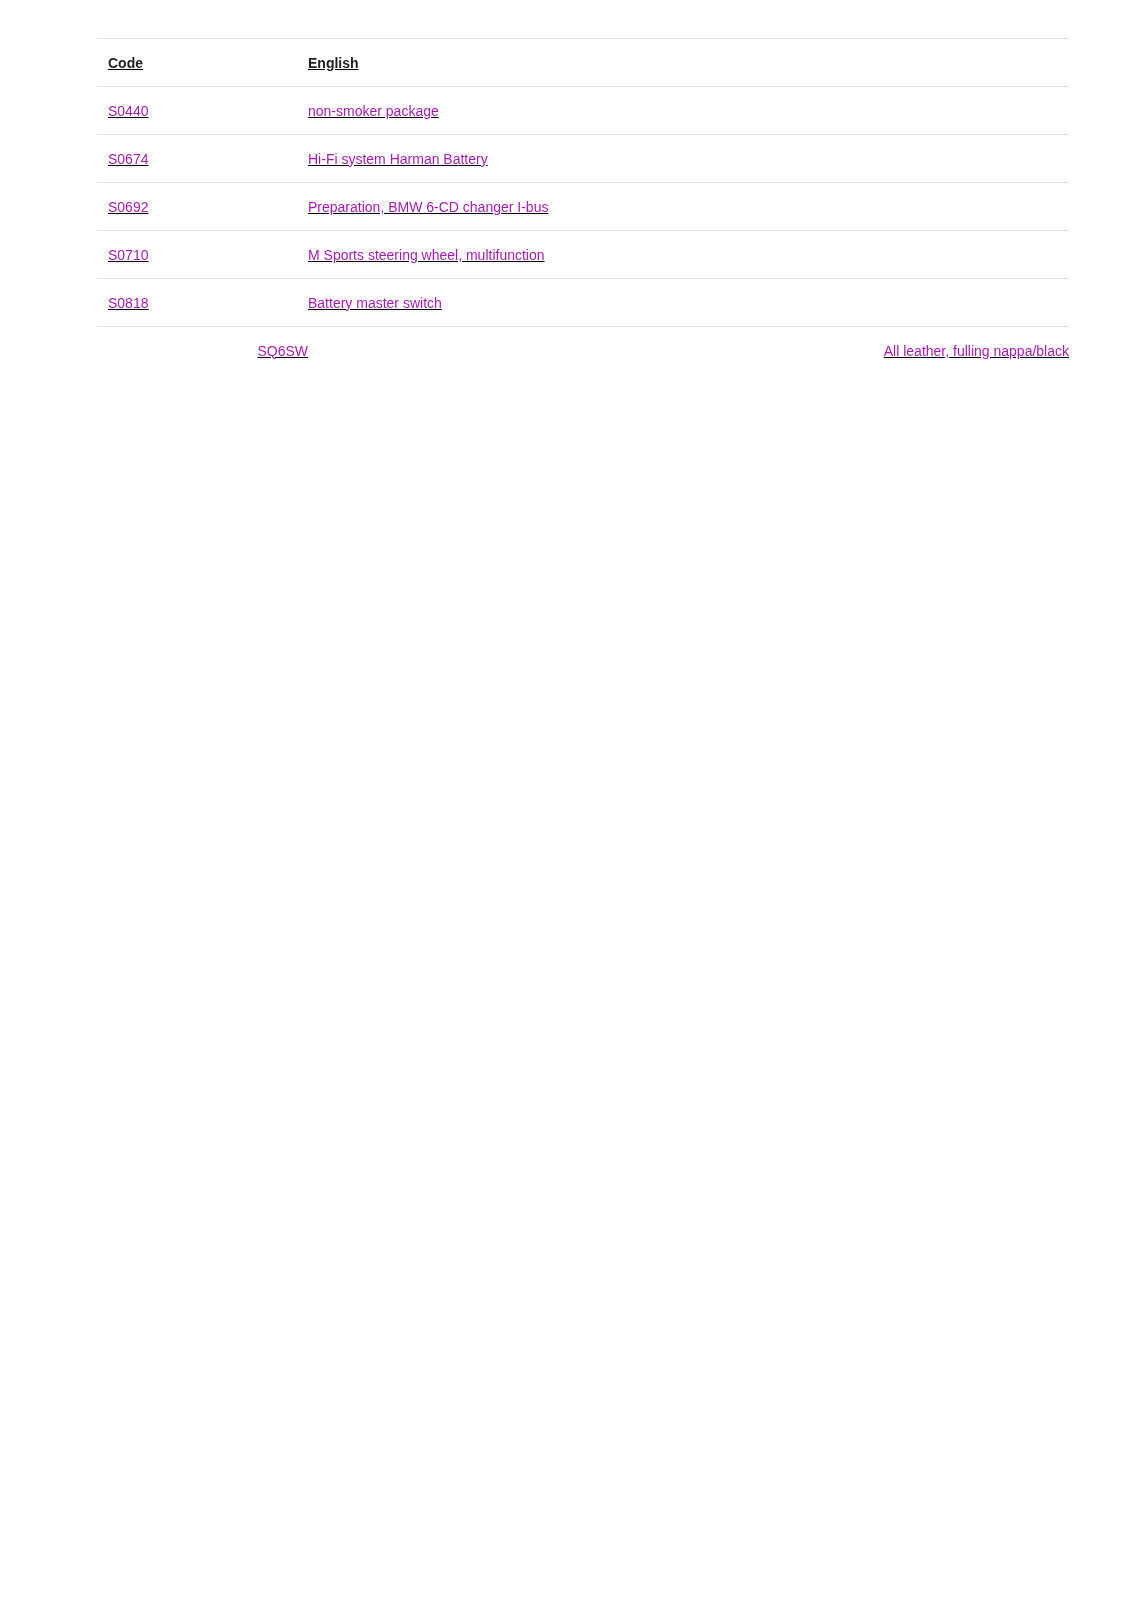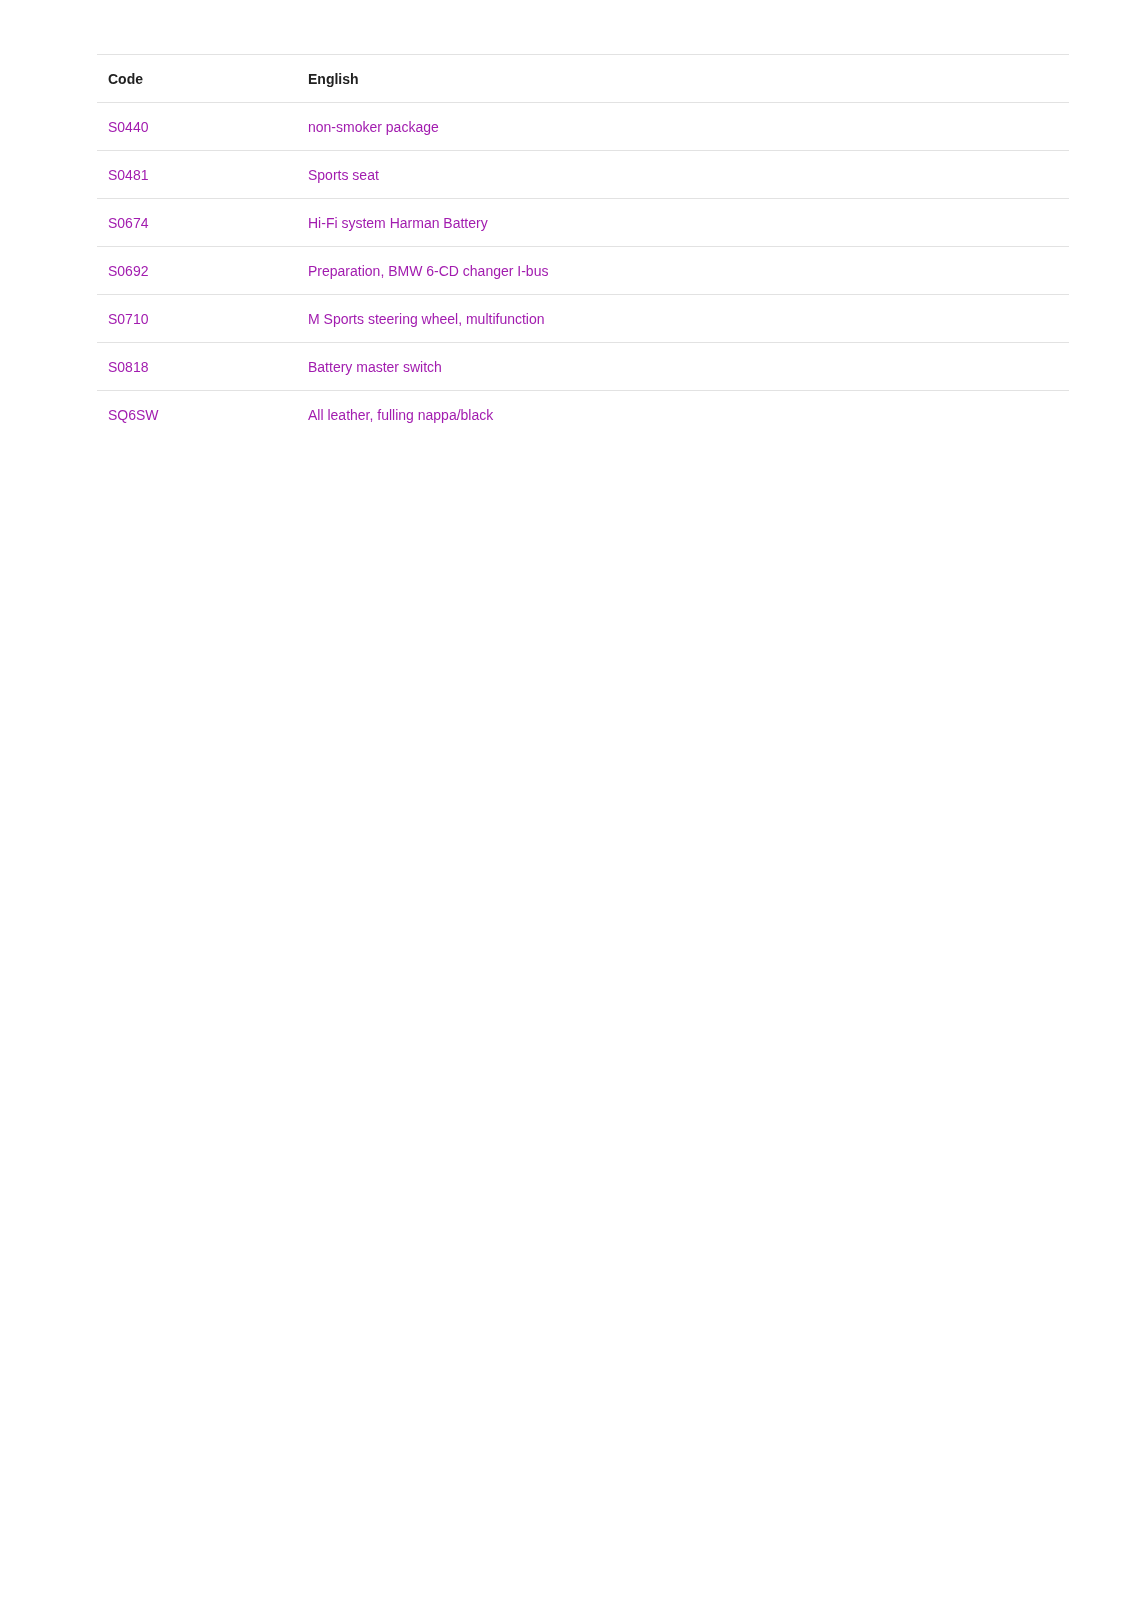--- a/index.html
+++ b/index.html
@@ -11,22 +11,23 @@
   .page {
     position: relative;
     width: 1131px;
     height: 1600px;
     background: #ffffff;
     overflow: hidden;
   }
   .table-wrap {
     position: absolute;
     left: 97px;
-    top: 54px;
+    top: 38px;
     width: 972px;
+    text-decoration: underline;
   }
   table.options-table {
     width: 100%;
     border-collapse: collapse;
     table-layout: fixed;
     color: #212121;
     font-size: 14px;
   }
   table.options-table col.col-code { width: 211px; }
   table.options-table thead th {
@@ -41,20 +42,21 @@
   }
   table.options-table tbody td {
     height: 47px;
     border-bottom: 1px solid #e2e2e2;
     padding: 0;
     vertical-align: middle;
     color: #a21caf;
   }
   table.options-table tbody tr:last-child td {
     border-bottom: none;
+    text-align: right;
   }
   table.options-table th.cell-code,
   table.options-table td.cell-code {
     padding-left: 11px;
   }
 </style>
 </head>
 <body>
 
 <div class="page">
@@ -69,24 +71,20 @@
           <th class="cell-code">Code</th>
           <th class="cell-option">English</th>
         </tr>
       </thead>
       <tbody>
         <tr>
           <td class="cell-code">S0440</td>
           <td class="cell-option">non-smoker package</td>
         </tr>
         <tr>
-          <td class="cell-code">S0481</td>
-          <td class="cell-option">Sports seat</td>
-        </tr>
-        <tr>
           <td class="cell-code">S0674</td>
           <td class="cell-option">Hi-Fi system Harman Battery</td>
         </tr>
         <tr>
           <td class="cell-code">S0692</td>
           <td class="cell-option">Preparation, BMW 6-CD changer I-bus</td>
         </tr>
         <tr>
           <td class="cell-code">S0710</td>
           <td class="cell-option">M Sports steering wheel, multifunction</td>

